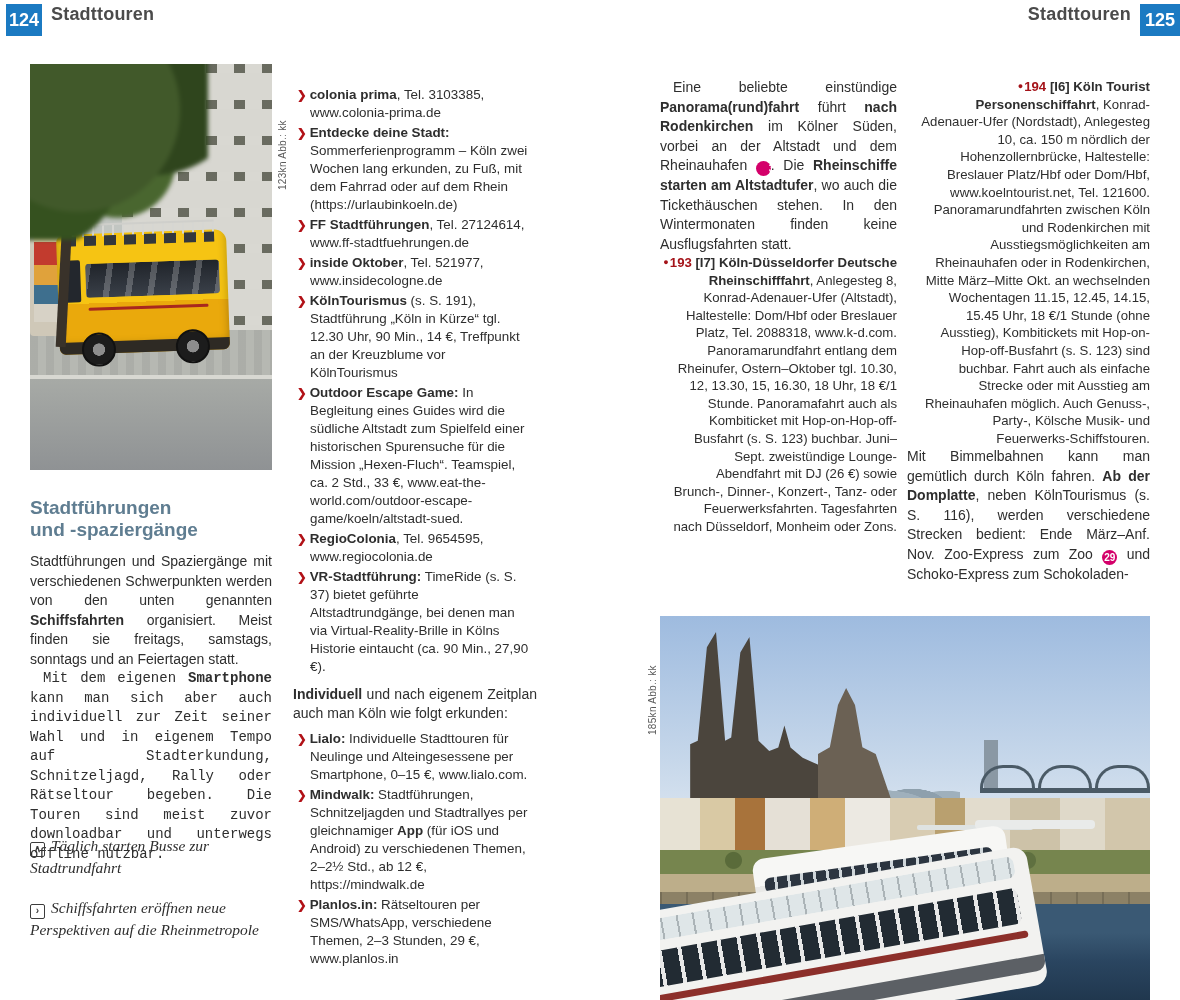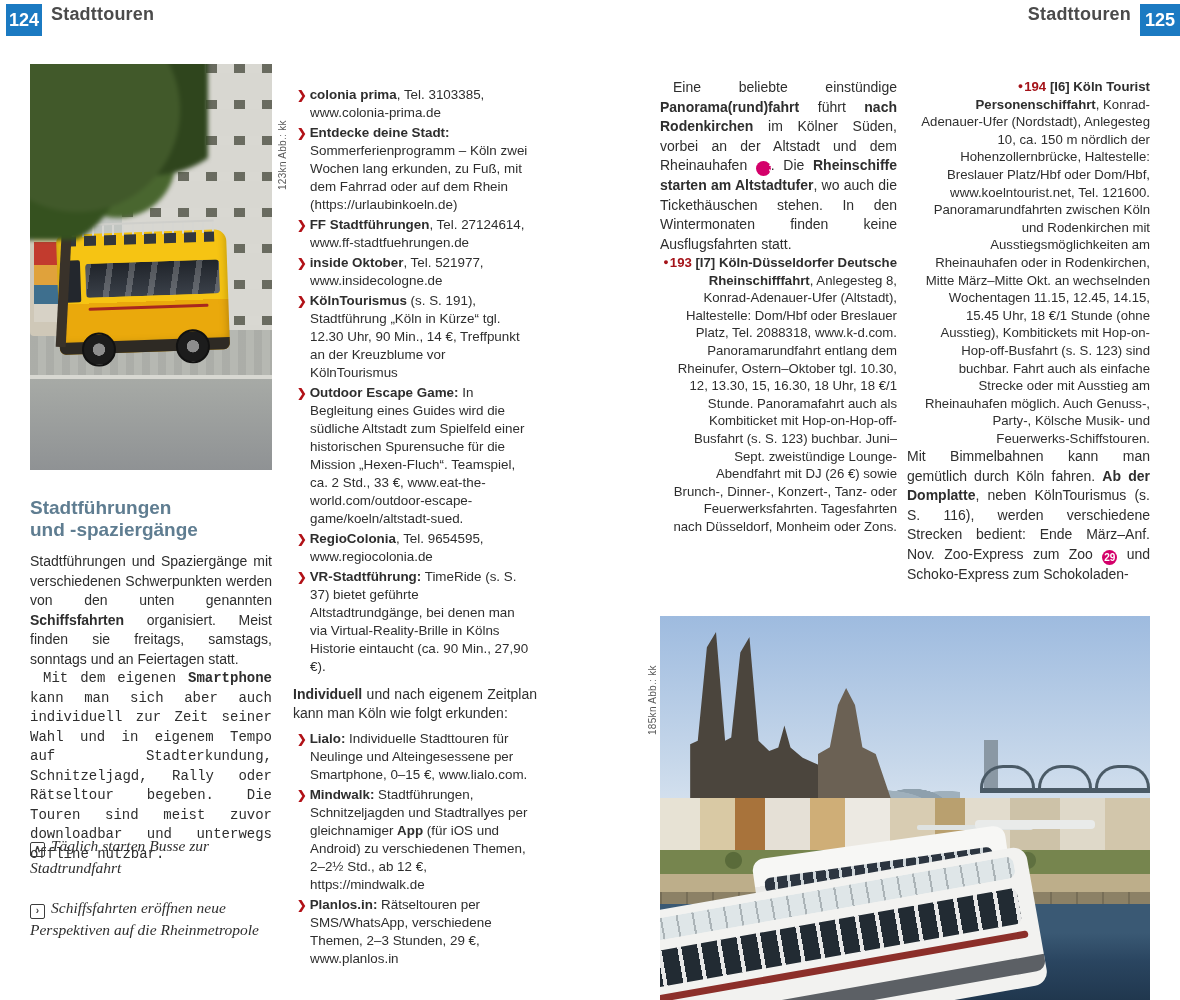--- a/index.html
+++ b/index.html
@@ -149,21 +149,21 @@
   <ul class="entries">
     <li class="entry"><span class="chev">❯</span><span><span class="b">colonia prima</span><span>, Tel. 3103385, www.colonia-prima.de</span></span></li>
     <li class="entry"><span class="chev">❯</span><span><span class="b">Entdecke deine Stadt:</span><span> Sommerferienprogramm – Köln zwei Wochen lang erkunden, zu Fuß, mit dem Fahrrad oder auf dem Rhein (https://urlaubinkoeln.de)</span></span></li>
     <li class="entry"><span class="chev">❯</span><span><span class="b">FF Stadtführungen</span><span>, Tel. 27124614, www.ff-stadtfuehrungen.de</span></span></li>
     <li class="entry"><span class="chev">❯</span><span><span class="b">inside Oktober</span><span>, Tel. 521977, www.insidecologne.de</span></span></li>
     <li class="entry"><span class="chev">❯</span><span><span class="b">KölnTourismus</span><span> (s. S. 191), Stadtführung „Köln in Kürze“ tgl. 12.30 Uhr, 90 Min., 14 €, Treffpunkt an der Kreuzblume vor KölnTourismus</span></span></li>
     <li class="entry"><span class="chev">❯</span><span><span class="b">Outdoor Escape Game:</span><span> In Begleitung eines Guides wird die südliche Altstadt zum Spielfeld einer historischen Spurensuche für die Mission „Hexen-Fluch“. Teamspiel, ca. 2 Std., 33 €, www.eat-the-world.com/outdoor-escape-game/koeln/altstadt-sued.</span></span></li>
     <li class="entry"><span class="chev">❯</span><span><span class="b">RegioColonia</span><span>, Tel. 9654595, www.regiocolonia.de</span></span></li>
     <li class="entry"><span class="chev">❯</span><span><span class="b">VR-Stadtführung:</span><span> TimeRide (s. S. 37) bietet geführte Altstadtrundgänge, bei denen man via Virtual-Reality-Brille in Kölns Historie eintaucht (ca. 90 Min., 27,90 €).</span></span></li>
   </ul>
-  <p class="interlude"><span class="b">Individuell</span><span> und nach eigenem Zeitplan kann man Köln wie folgt erkunden:</span></p>
+  <p class="interlude"><span class="b">Individuell</span><span> und nach eigenem Zeitplan auch man Köln wie folgt erkunden:</span></p>
   <ul class="entries">
     <li class="entry"><span class="chev">❯</span><span><span class="b">Lialo:</span><span> Individuelle Stadttouren für Neulinge und Alteingesessene per Smartphone, 0–15 €, www.lialo.com.</span></span></li>
     <li class="entry"><span class="chev">❯</span><span><span class="b">Mindwalk:</span><span> Stadtführungen, Schnitzeljagden und Stadtrallyes per gleichnamiger </span><span class="b">App</span><span> (für iOS und Android) zu verschiedenen Themen, 2–2½ Std., ab 12 €, https://mindwalk.de</span></span></li>
     <li class="entry"><span class="chev">❯</span><span><span class="b">Planlos.in:</span><span> Rätseltouren per SMS/WhatsApp, verschiedene Themen, 2–3 Stunden, 29 €, www.planlos.in</span></span></li>
   </ul>
 </div>
 
 <div class="abs" style="left:660px;top:78px;width:237px;height:532px;overflow:hidden;">
   <p class="para indent"><span>Eine beliebte einstündige </span><span class="b">Panorama(rund)fahrt</span><span> führt </span><span class="b">nach Rodenkirchen</span><span> im Kölner Süden, vorbei an der Altstadt und dem Rheinauhafen </span><span class="badge">38</span><span>. Die </span><span class="b">Rheinschiffe starten am Altstadtufer</span><span>, wo auch die Tickethäuschen stehen. In den Wintermonaten finden keine Ausflugsfahrten statt.</span></p>
   <div class="ref-entry"><span class="dot">●</span><span class="ref">193</span><span class="b"> [I7] </span><span class="b">Köln-Düsseldorfer Deutsche Rheinschifffahrt</span><span>, Anlegesteg 8, Konrad-Adenauer-Ufer (Altstadt), Haltestelle: Dom/Hbf oder Breslauer Platz, Tel. 2088318, www.k-d.com. Panoramarundfahrt entlang dem Rheinufer, Ostern–Oktober tgl. 10.30, 12, 13.30, 15, 16.30, 18 Uhr, 18 €/1 Stunde. Panoramafahrt auch als Kombiticket mit Hop-on-Hop-off-Busfahrt (s. S. 123) buchbar. Juni–Sept. zweistündige Lounge-Abendfahrt mit DJ (26 €) sowie Brunch-, Dinner-, Konzert-, Tanz- oder Feuerwerksfahrten. Tagesfahrten nach Düsseldorf, Monheim oder Zons.</span></div>

